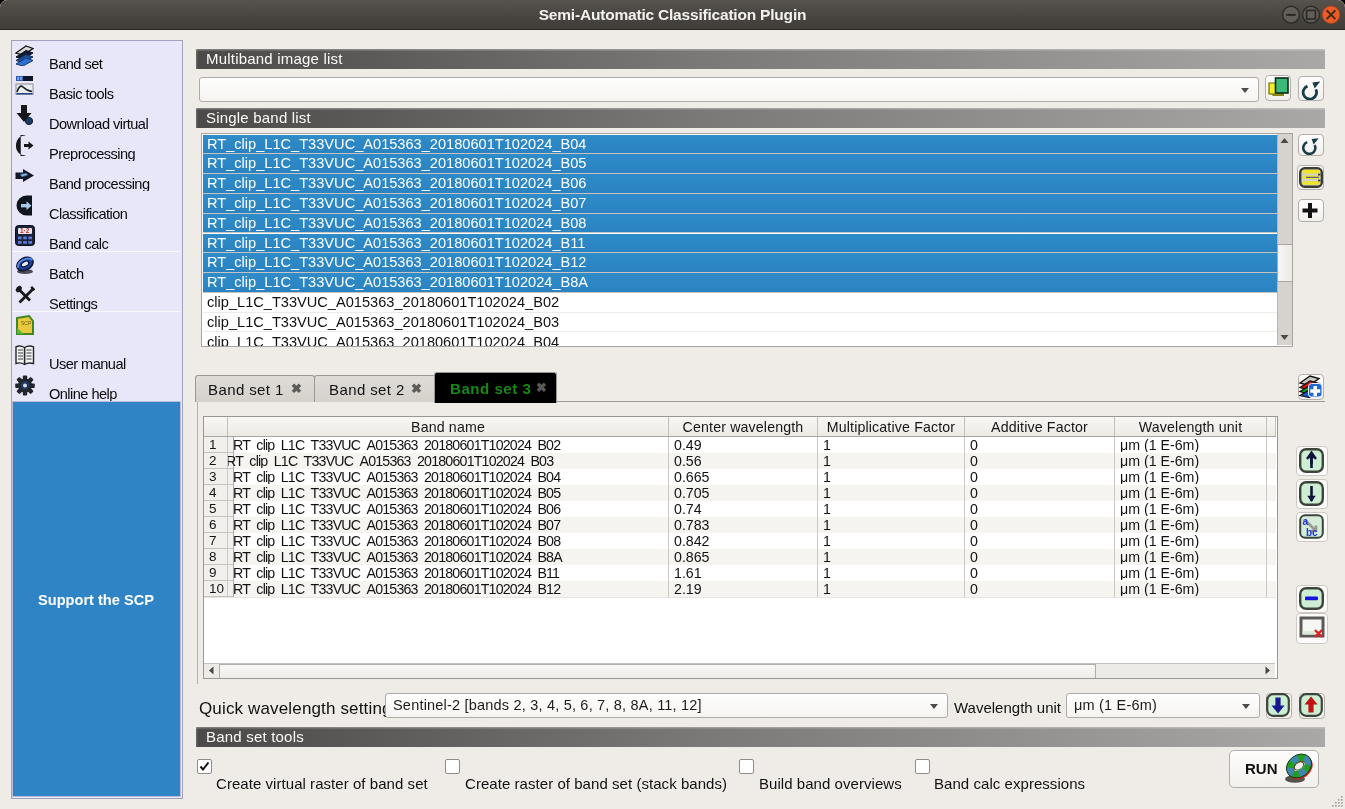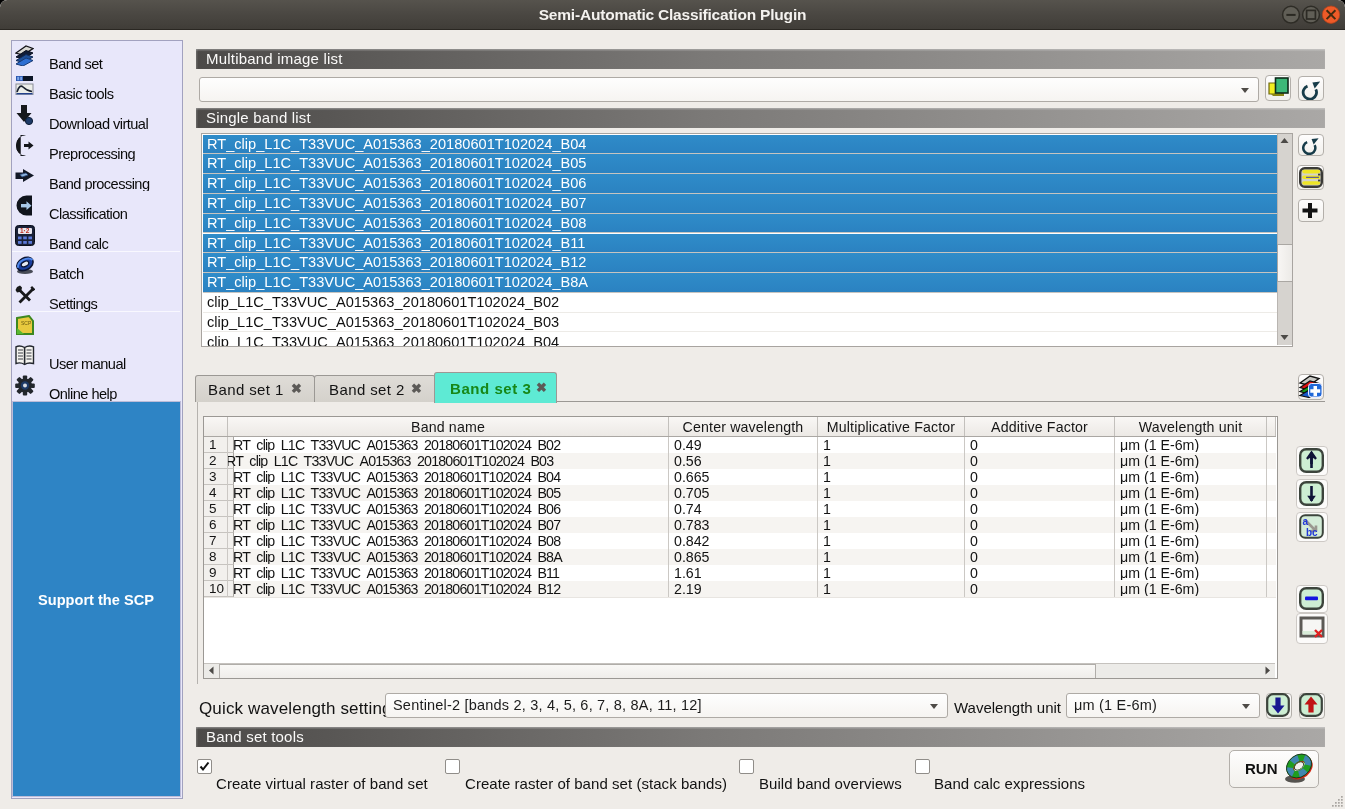--- a/index.html
+++ b/index.html
@@ -123,21 +123,21 @@
 <div class="a btn" style="left:1298px;top:199px;width:24px;height:21px" id="btn-plus"></div>
 <div class="a" style="left:196px;top:401px;width:1129px;height:1px;background:#9b9894"></div>
 <div class="a tab" style="left:195px;width:118px">
       <span style="position:absolute;left:12px;top:5px">Band set 1</span>
       <span class="tabx" style="left:95px">✖</span>
     </div>
 <div class="a tab" style="left:314px;width:120px">
       <span style="position:absolute;left:14px;top:5px">Band set 2</span>
       <span class="tabx" style="left:96px">✖</span>
     </div>
-<div class="a tab" style="left:434px;top:372px;width:121px;height:30px;background:#5eead4;border-bottom:none">
+<div class="a tab" style="left:434px;top:372px;width:121px;height:30px;background:#000000;border-bottom:none">
       <span style="position:absolute;left:15px;top:7px;font-weight:bold;color:#178717;letter-spacing:0.55px">Band set 3</span>
       <span class="tabx" style="left:101px;top:7px">✖</span>
     </div>
 <div class="a" style="left:197px;top:402px;width:1px;height:282px;background:#b5b2ae"></div>
 <div class="a btn" style="left:1298px;top:374px;width:24px;height:24px" id="btn-addbs"></div>
 <div class="a" style="left:203px;top:416px;width:1073px;height:261px;border:1px solid #9b9894;background:#fff;overflow:hidden">
 <div class="hcell" style="left:24px;width:440px">Band name</div>
 <div class="hcell" style="left:465px;width:148px">Center wavelength</div>
 <div class="hcell" style="left:614px;width:146px">Multiplicative Factor</div>
 <div class="hcell" style="left:761px;width:149px">Additive Factor</div>

